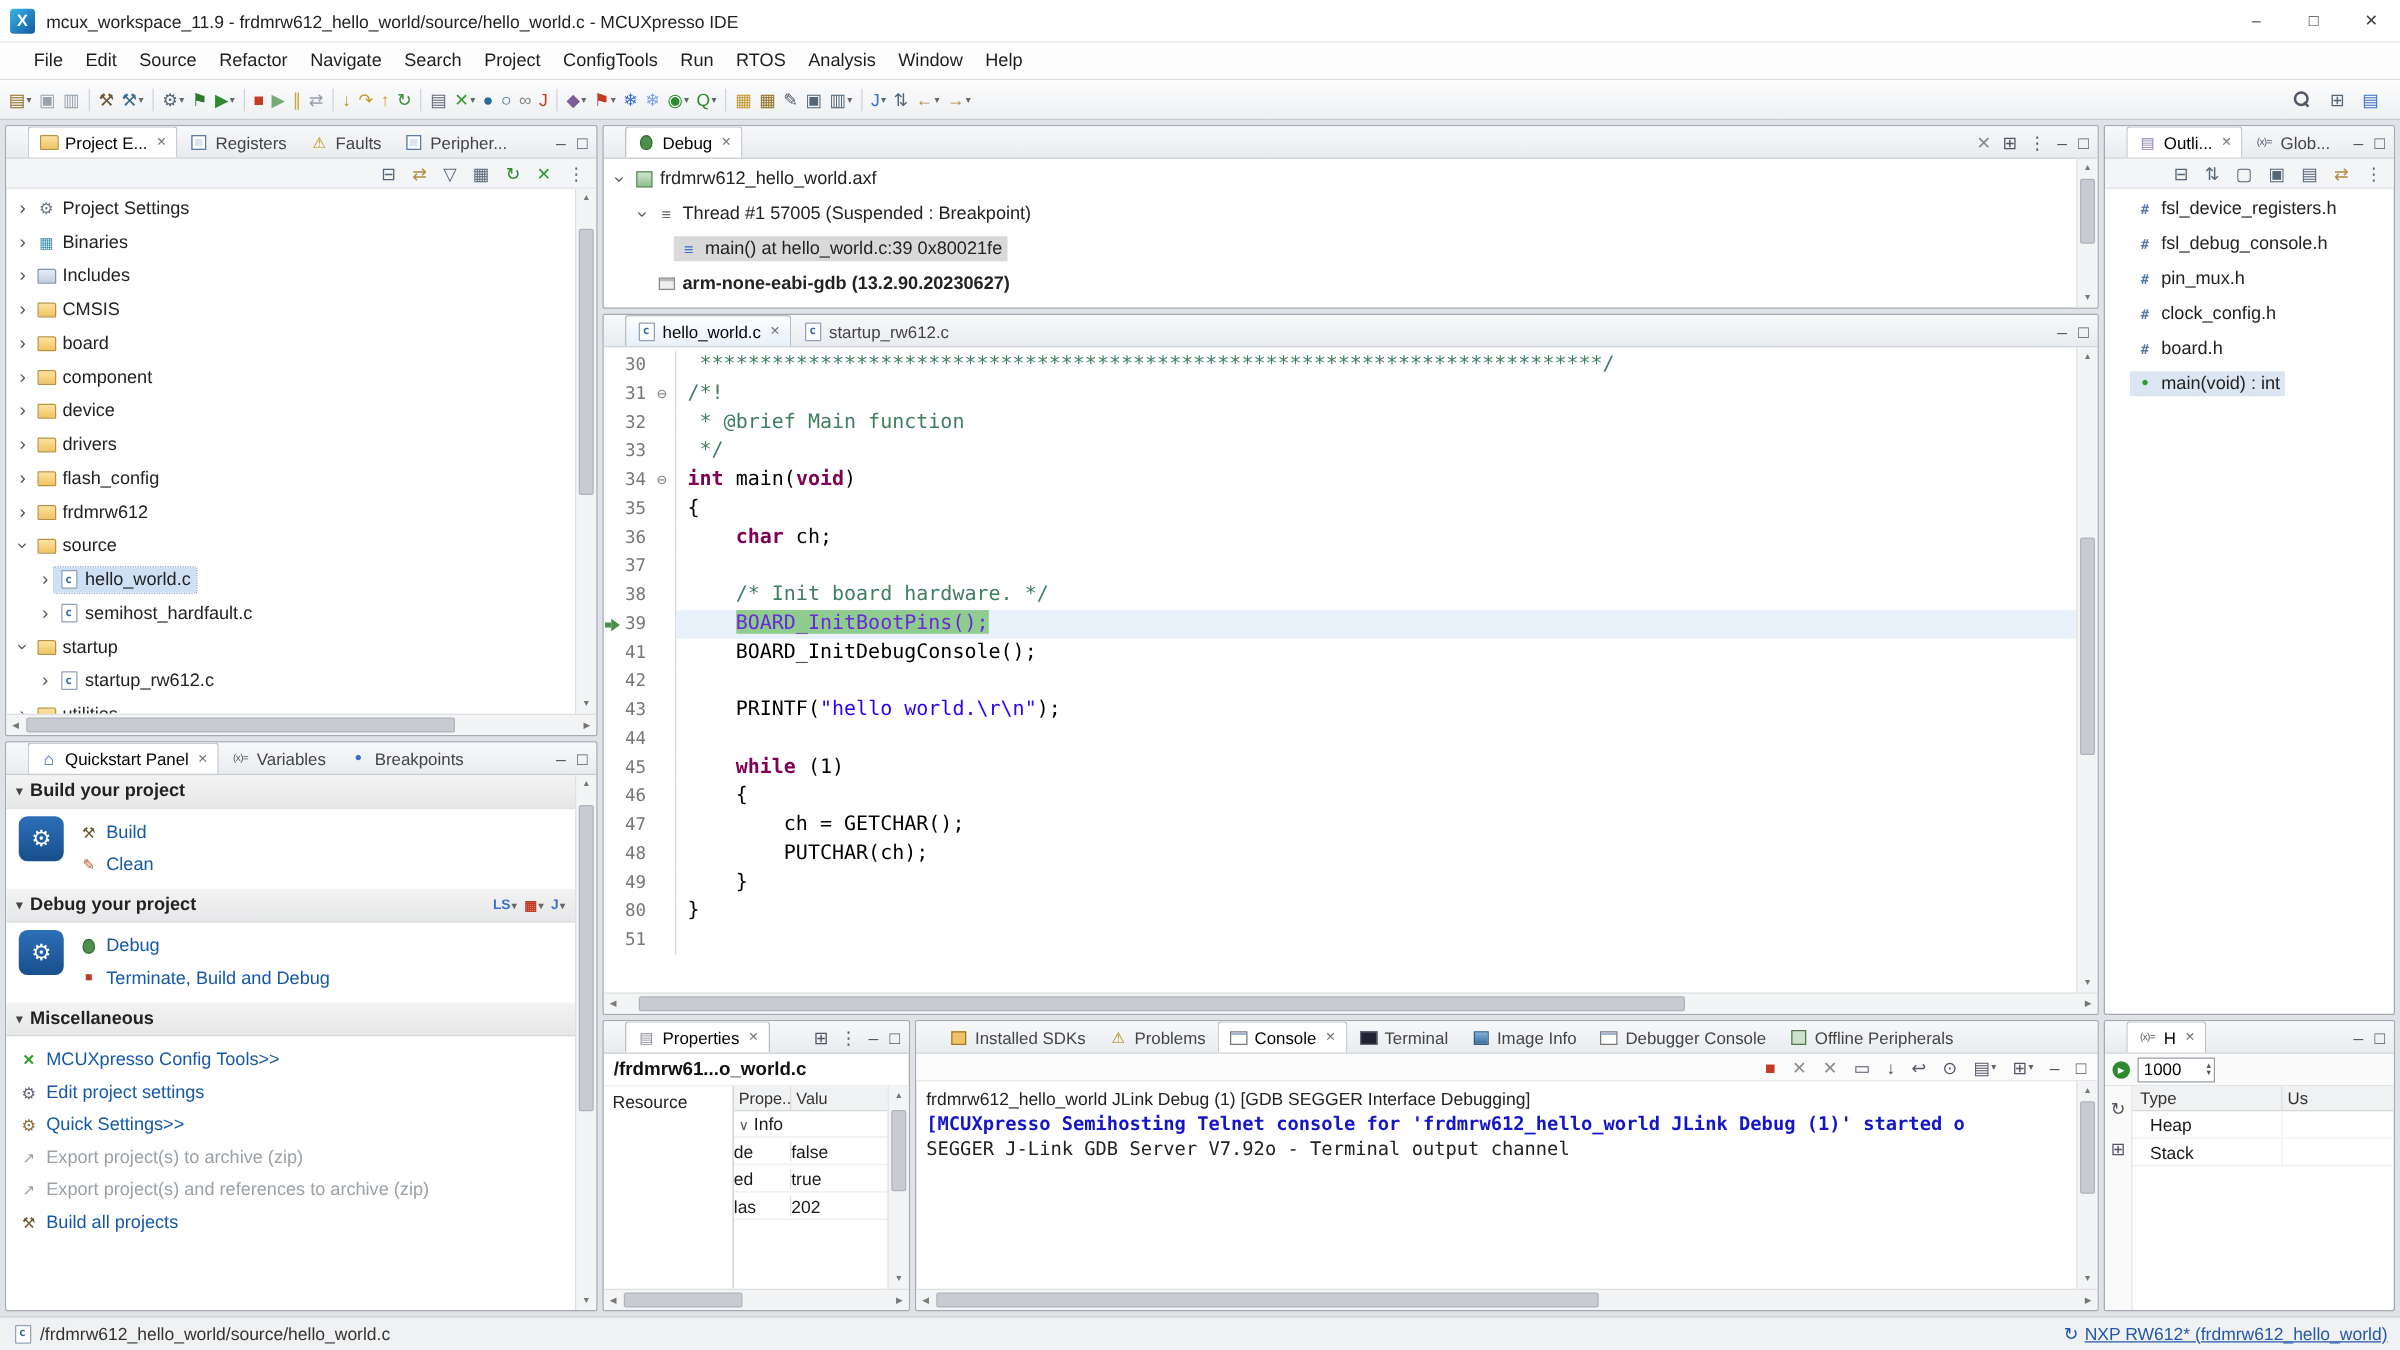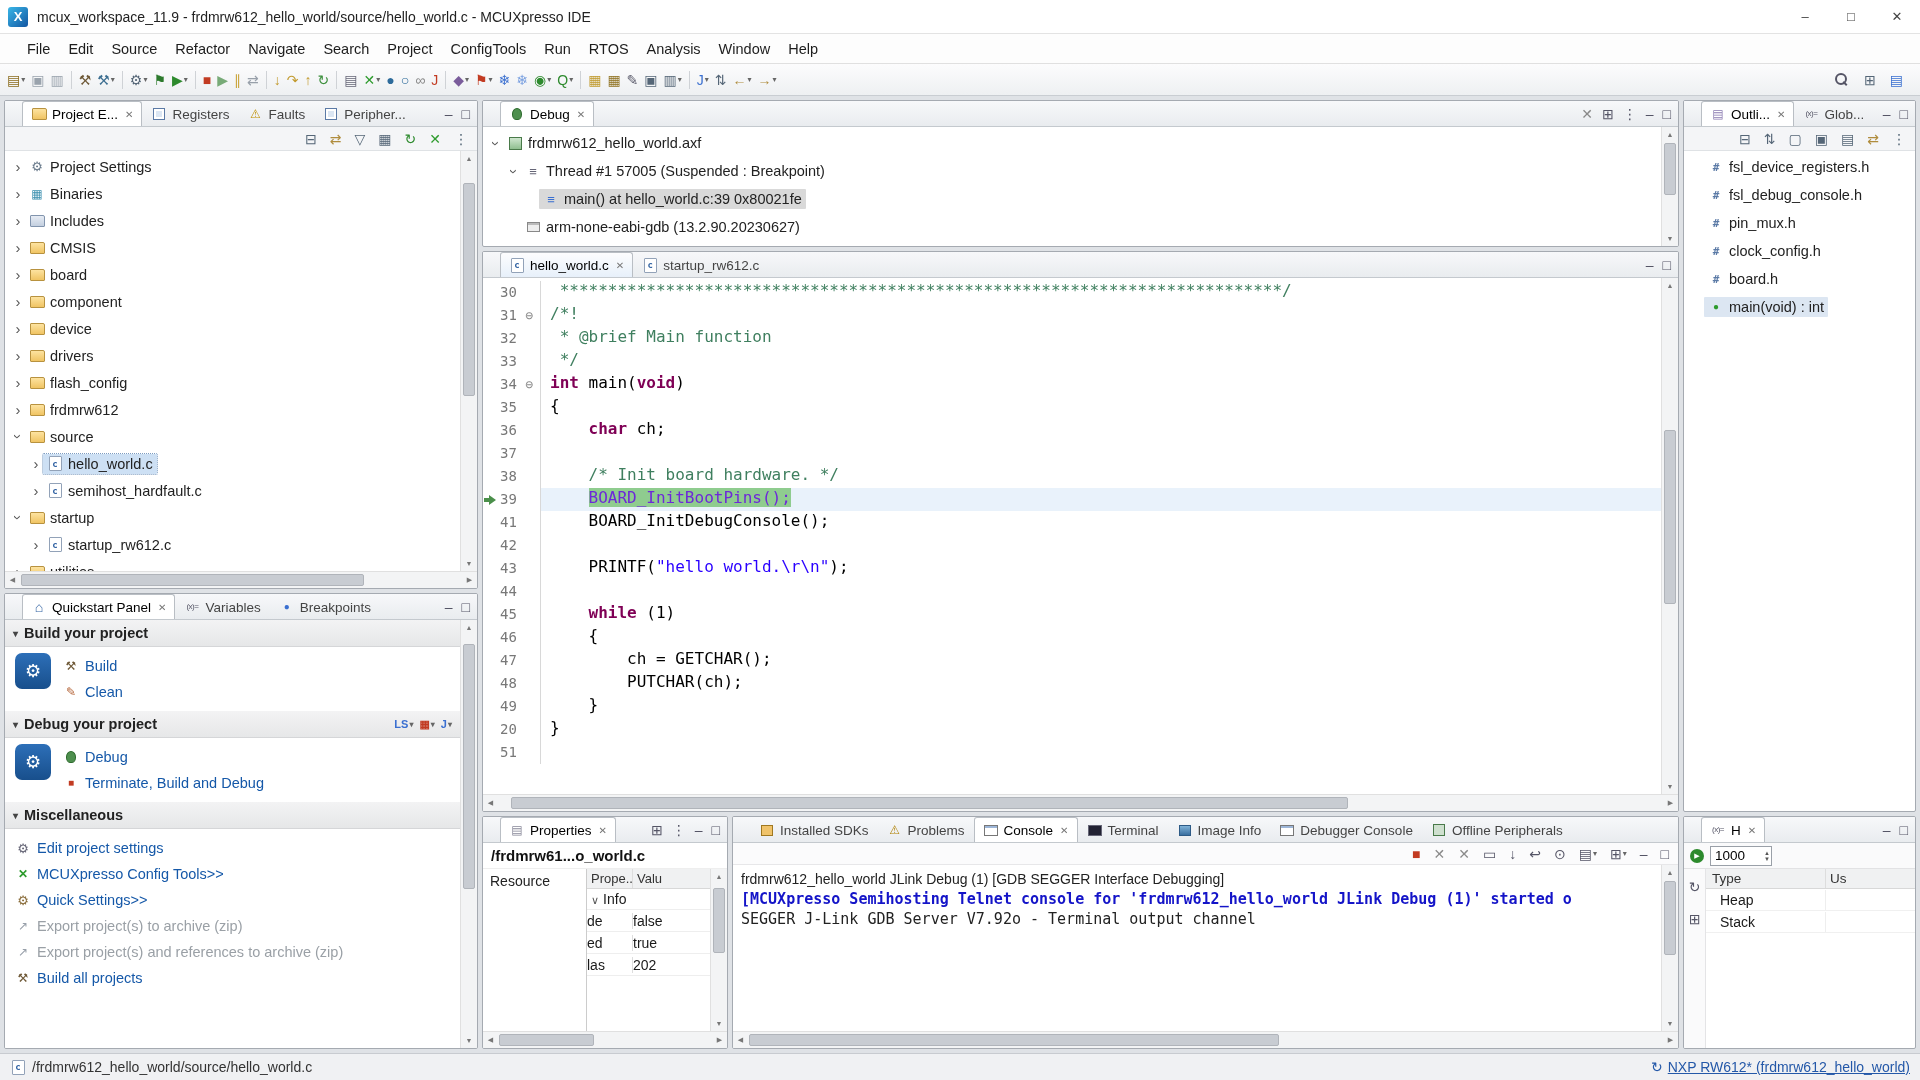--- a/index.html
+++ b/index.html
@@ -625,26 +625,26 @@
                 </div>
               </div>
             </div>
             <div class="qhead">
               <span class="qtw">▾</span>
               <span>Miscellaneous</span>
             </div>
             <div class="qbody">
               <div class="qlist">
                 <div class="qitem">
+                  <span class="ic ic-xtool"></span>
+                  <span>MCUXpresso Config Tools&gt;&gt;</span>
+                </div>
+                <div class="qitem">
                   <span class="ic ic-gear"></span>
                   <span>Edit project settings</span>
-                </div>
-                <div class="qitem">
-                  <span class="ic ic-xtool"></span>
-                  <span>MCUXpresso Config Tools&gt;&gt;</span>
                 </div>
                 <div class="qitem">
                   <span class="ic ic-wrench"></span>
                   <span>Quick Settings&gt;&gt;</span>
                 </div>
                 <div class="qitem dis">
                   <span class="ic ic-export"></span>
                   <span>Export project(s) to archive (zip)</span>
                 </div>
                 <div class="qitem dis">
@@ -711,21 +711,21 @@
                 <span class="tlabel">Thread #1 57005 (Suspended : Breakpoint)</span>
               </span>
             </div>
             <div class="trow sel" style="padding-left: 42px;">
               <span class="twist"></span>
               <span class="tsel">
                 <span class="ic ic-stackframe"></span>
                 <span class="tlabel">main() at hello_world.c:39 0x80021fe</span>
               </span>
             </div>
-            <div class="trow" style="padding-left: 24px;">
+            <div class="trow" style="padding-left: 24px; font-weight: bold;">
               <span class="twist"></span>
               <span class="tsel">
                 <span class="ic ic-console-proc"></span>
                 <span class="tlabel">arm-none-eabi-gdb (13.2.90.20230627)</span>
               </span>
             </div>
           </div>
         <div class="vscroll">
           <span class="sarr up"></span>
           <span class="strack">
@@ -772,21 +772,21 @@
             <div class="cline cur"><span class="gut"><span class="mkr ip"></span><span class="lnum">39</span><span class="fold"></span></span><span class="ctext"><span class="tk-p">    </span><span class="tk-d">BOARD_InitBootPins();</span></span></div>
             <div class="cline"><span class="gut"><span class="mkr"></span><span class="lnum">41</span><span class="fold"></span></span><span class="ctext"><span class="tk-p">    BOARD_InitDebugConsole();</span></span></div>
             <div class="cline"><span class="gut"><span class="mkr"></span><span class="lnum">42</span><span class="fold"></span></span><span class="ctext"></span></div>
             <div class="cline"><span class="gut"><span class="mkr"></span><span class="lnum">43</span><span class="fold"></span></span><span class="ctext"><span class="tk-p">    PRINTF(</span><span class="tk-s">"hello world.\r\n"</span><span class="tk-p">);</span></span></div>
             <div class="cline"><span class="gut"><span class="mkr"></span><span class="lnum">44</span><span class="fold"></span></span><span class="ctext"></span></div>
             <div class="cline"><span class="gut"><span class="mkr"></span><span class="lnum">45</span><span class="fold"></span></span><span class="ctext"><span class="tk-p">    </span><span class="tk-k">while</span><span class="tk-p"> (1)</span></span></div>
             <div class="cline"><span class="gut"><span class="mkr"></span><span class="lnum">46</span><span class="fold"></span></span><span class="ctext"><span class="tk-p">    {</span></span></div>
             <div class="cline"><span class="gut"><span class="mkr"></span><span class="lnum">47</span><span class="fold"></span></span><span class="ctext"><span class="tk-p">        ch = GETCHAR();</span></span></div>
             <div class="cline"><span class="gut"><span class="mkr"></span><span class="lnum">48</span><span class="fold"></span></span><span class="ctext"><span class="tk-p">        PUTCHAR(ch);</span></span></div>
             <div class="cline"><span class="gut"><span class="mkr"></span><span class="lnum">49</span><span class="fold"></span></span><span class="ctext"><span class="tk-p">    }</span></span></div>
-            <div class="cline"><span class="gut"><span class="mkr"></span><span class="lnum">20</span><span class="fold"></span></span><span class="ctext"><span class="tk-p">}</span></span></div>
+            <div class="cline"><span class="gut"><span class="mkr"></span><span class="lnum">80</span><span class="fold"></span></span><span class="ctext"><span class="tk-p">}</span></span></div>
             <div class="cline"><span class="gut"><span class="mkr"></span><span class="lnum">51</span><span class="fold"></span></span><span class="ctext"></span></div>
           </div>
         <div class="vscroll">
           <span class="sarr up"></span>
           <span class="strack">
               <span class="sthumb" style="top:28%;height:36%"></span>
             </span>
           <span class="sarr down"></span>
         </div>
       </div>

